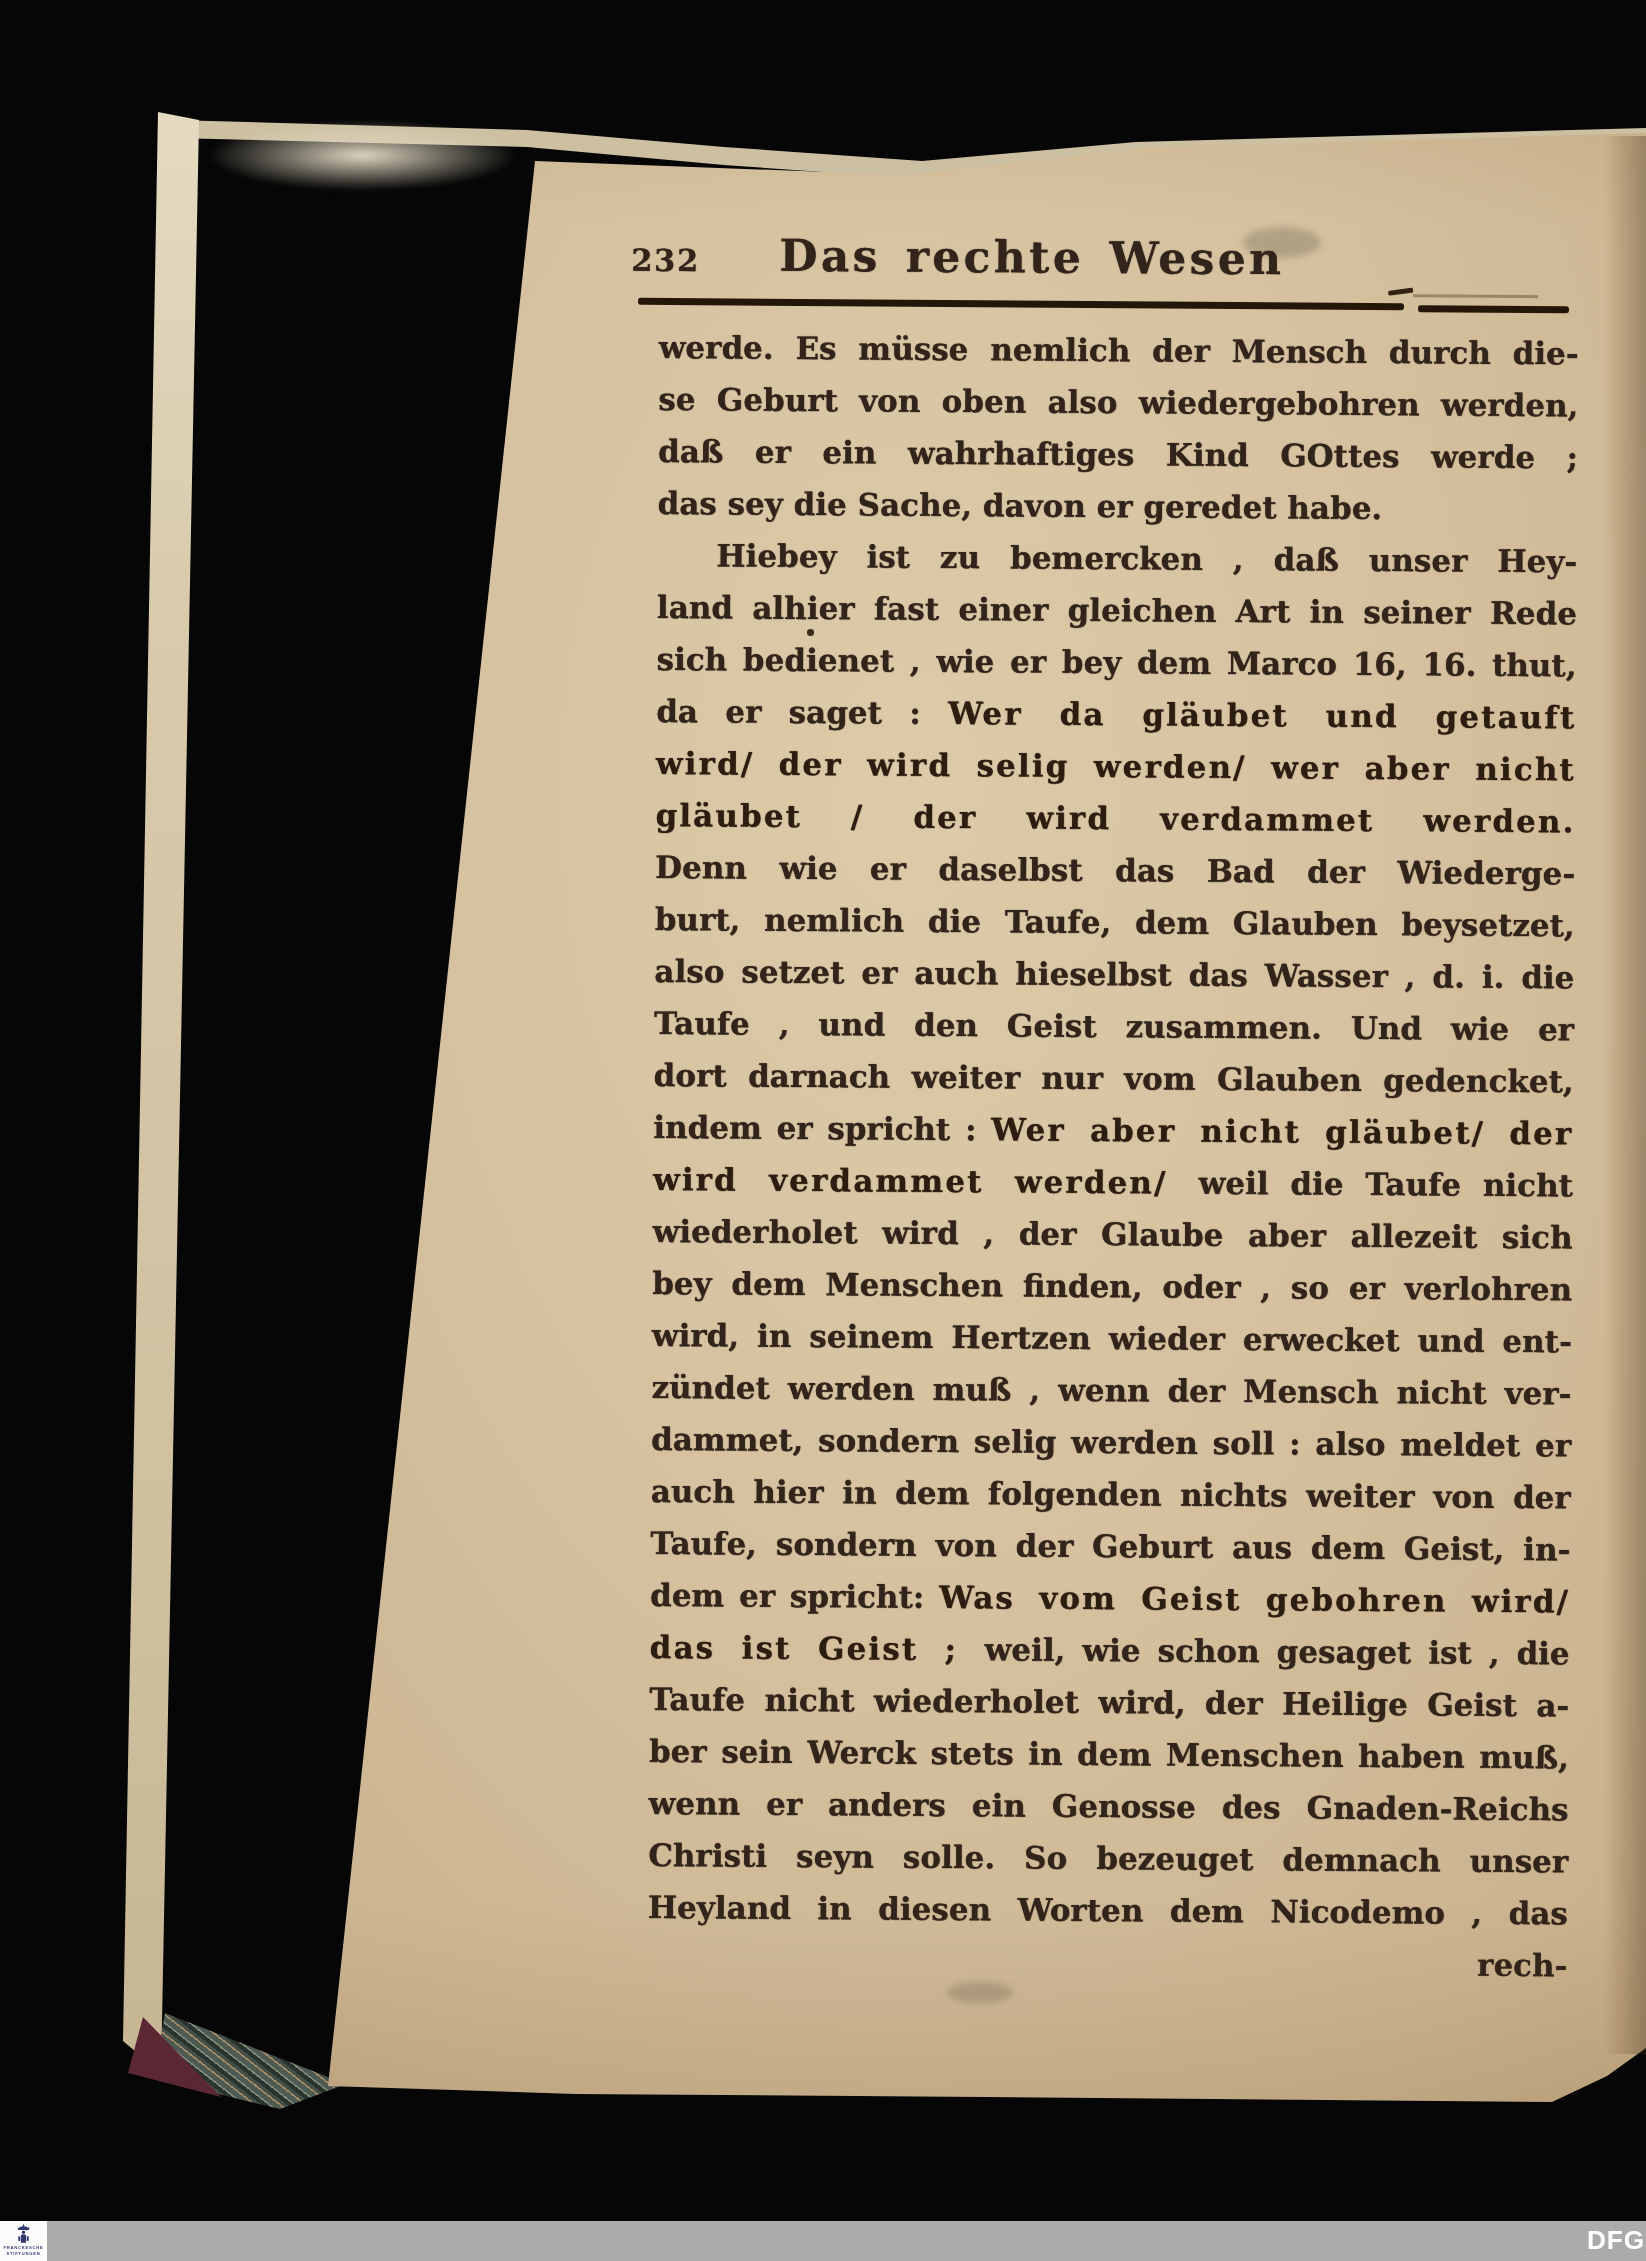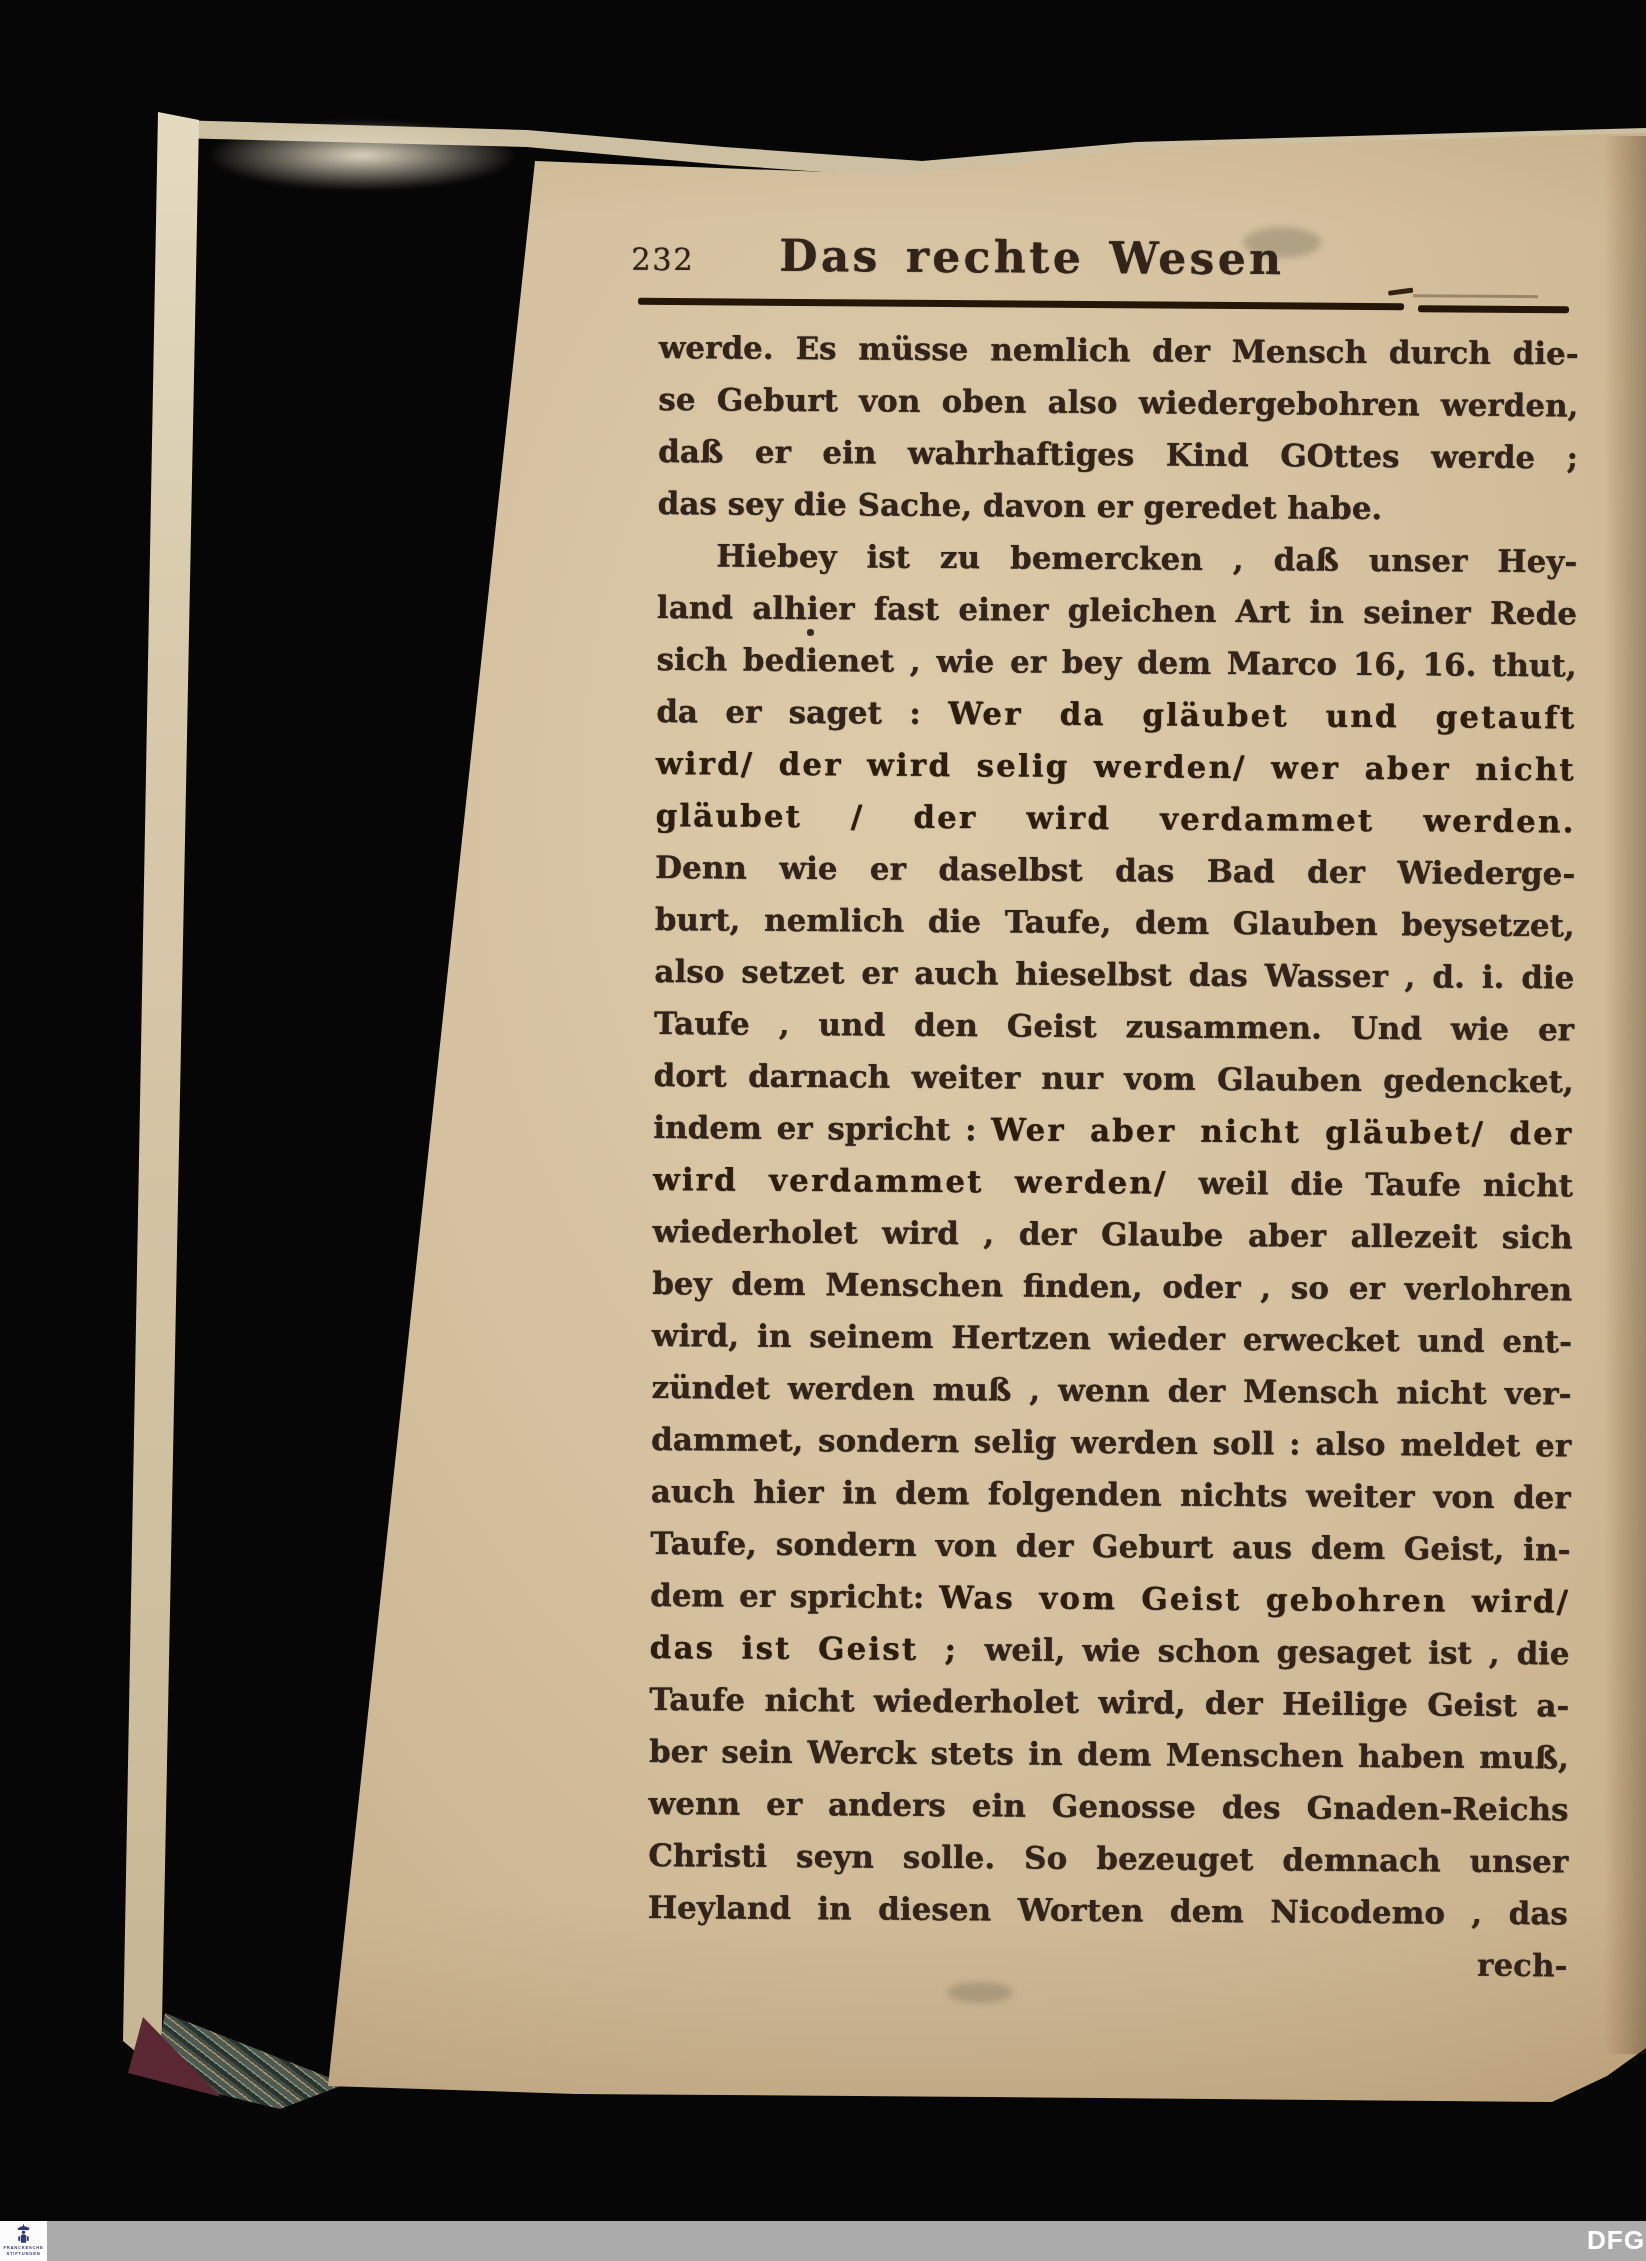--- a/index.html
+++ b/index.html
@@ -43,21 +43,21 @@
   .right-crease{position:absolute;left:1604px;top:136px;width:43px;height:1918px;
     background:linear-gradient(90deg,rgba(0,0,0,0),rgba(120,85,50,.22) 40%,rgba(60,40,22,.35));}
   .speck{position:absolute;border-radius:50%;}
   .speck.s1{left:807px;top:629px;width:6.6px;height:6.6px;background:#3a2c1c;}
   .speck.s2{left:1243px;top:227px;width:78px;height:31px;background:rgba(95,88,70,.3);filter:blur(3.3px);}
   .speck.s3{left:947px;top:1982px;width:66px;height:21.4px;background:rgba(110,100,80,.32);filter:blur(3.3px);}
 
   
   .content{position:absolute;left:0;top:0;width:1646px;height:2261px;
     transform:rotate(0.4deg);transform-origin:659px 313px;color:#32241a;}
-  .pageno{position:absolute;left:631px;top:242px;font-size:30.5px;font-weight:normal;letter-spacing:1.6px;
+  .pageno{position:absolute;left:631px;top:242px;font-size:30.5px;font-weight:bold;letter-spacing:1.6px;
     text-shadow:0 0 1px rgba(45,30,15,.8);}
   .running-header{position:absolute;left:779px;top:229px;font-size:44px;font-weight:bold;
     letter-spacing:3.3px;word-spacing:6.6px;text-shadow:0 0 1.1px rgba(45,30,15,.85);}
   .rule-a{position:absolute;left:638px;top:298px;width:766px;height:7.4px;background:#241709;border-radius:2.5px;}
   .rule-b{position:absolute;left:1418px;top:300px;width:151px;height:7.4px;background:#241709;border-radius:2.5px;}
   .rule-ghost{position:absolute;left:1413px;top:289px;width:125px;height:3.3px;background:rgba(60,45,25,.38);}
   .rule-dash{position:absolute;left:1388px;top:284px;width:25px;height:5px;background:#33220f;
     transform:rotate(-8deg);border-radius:1.6px;}
 
   .body-text{position:absolute;left:659px;top:321px;width:920px;}

